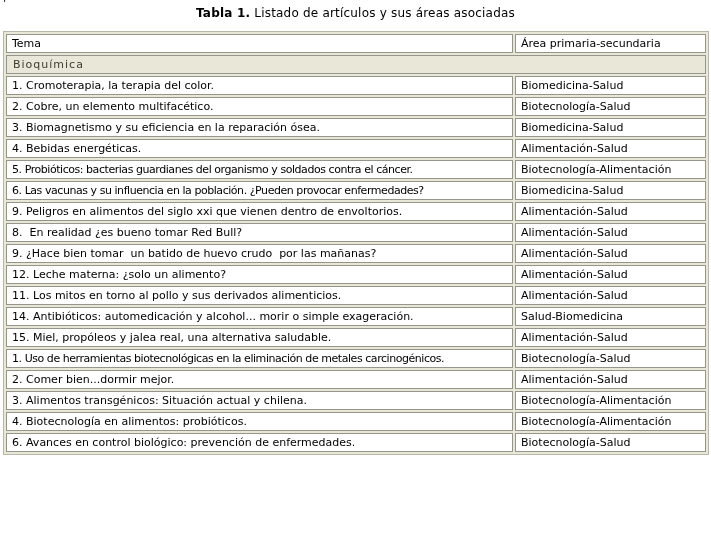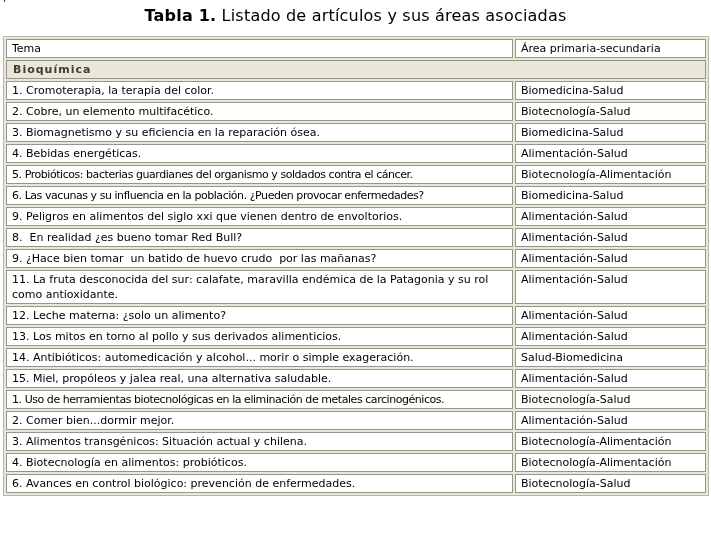--- a/index.html
+++ b/index.html
@@ -19,21 +19,21 @@
   .stray-mark {
     position: absolute;
     left: 3px;
     top: -2px;
     font-size: 10px;
     font-weight: bold;
     color: #333333;
   }
   .caption {
     text-align: center;
-    font-size: 16px;
+    font-size: 12px;
     padding: 6px 0 0 0;
     margin: 0 0 11px 0;
     letter-spacing: 0.2px;
   }
   .caption .bold { font-weight: bold; }
   table.articles {
     margin-left: 3px;
     border-collapse: separate;
     border-spacing: 2px;
     background: #e9e7d8;
@@ -52,21 +52,21 @@
     line-height: 15px;
     padding: 1px 3px 1px 5px;
     text-align: left;
     vertical-align: top;
     white-space: pre-wrap;
     overflow: hidden;
   }
   tr.section-row td {
     background: transparent;
     color: #3d3d30;
-    font-weight: bold;
+    font-weight: normal;
     letter-spacing: 1px;
     padding-left: 6px;
   }
   td.condensed { letter-spacing: -0.45px; margin-left: 27px; }
 </style>
 </head>
 <body>
 
 <div class="page">
 
@@ -121,29 +121,25 @@
         </tr>
         <tr>
           <td>8.  En realidad ¿es bueno tomar Red Bull?</td>
           <td>Alimentación-Salud</td>
         </tr>
         <tr>
           <td>9. ¿Hace bien tomar  un batido de huevo crudo  por las mañanas?</td>
           <td>Alimentación-Salud</td>
         </tr>
         <tr>
-          <td>11. La fruta desconocida del sur: calafate, maravilla endémica de la Patagonia y su rol como antioxidante.</td>
-          <td>Alimentación-Salud</td>
-        </tr>
-        <tr>
           <td>12. Leche materna: ¿solo un alimento?</td>
           <td>Alimentación-Salud</td>
         </tr>
         <tr>
-          <td>13. Los mitos en torno al pollo y sus derivados alimenticios.</td>
+          <td>11. Los mitos en torno al pollo y sus derivados alimenticios.</td>
           <td>Alimentación-Salud</td>
         </tr>
         <tr>
           <td>14. Antibióticos: automedicación y alcohol... morir o simple exageración.</td>
           <td>Salud-Biomedicina</td>
         </tr>
         <tr>
           <td>15. Miel, propóleos y jalea real, una alternativa saludable.</td>
           <td>Alimentación-Salud</td>
         </tr>

